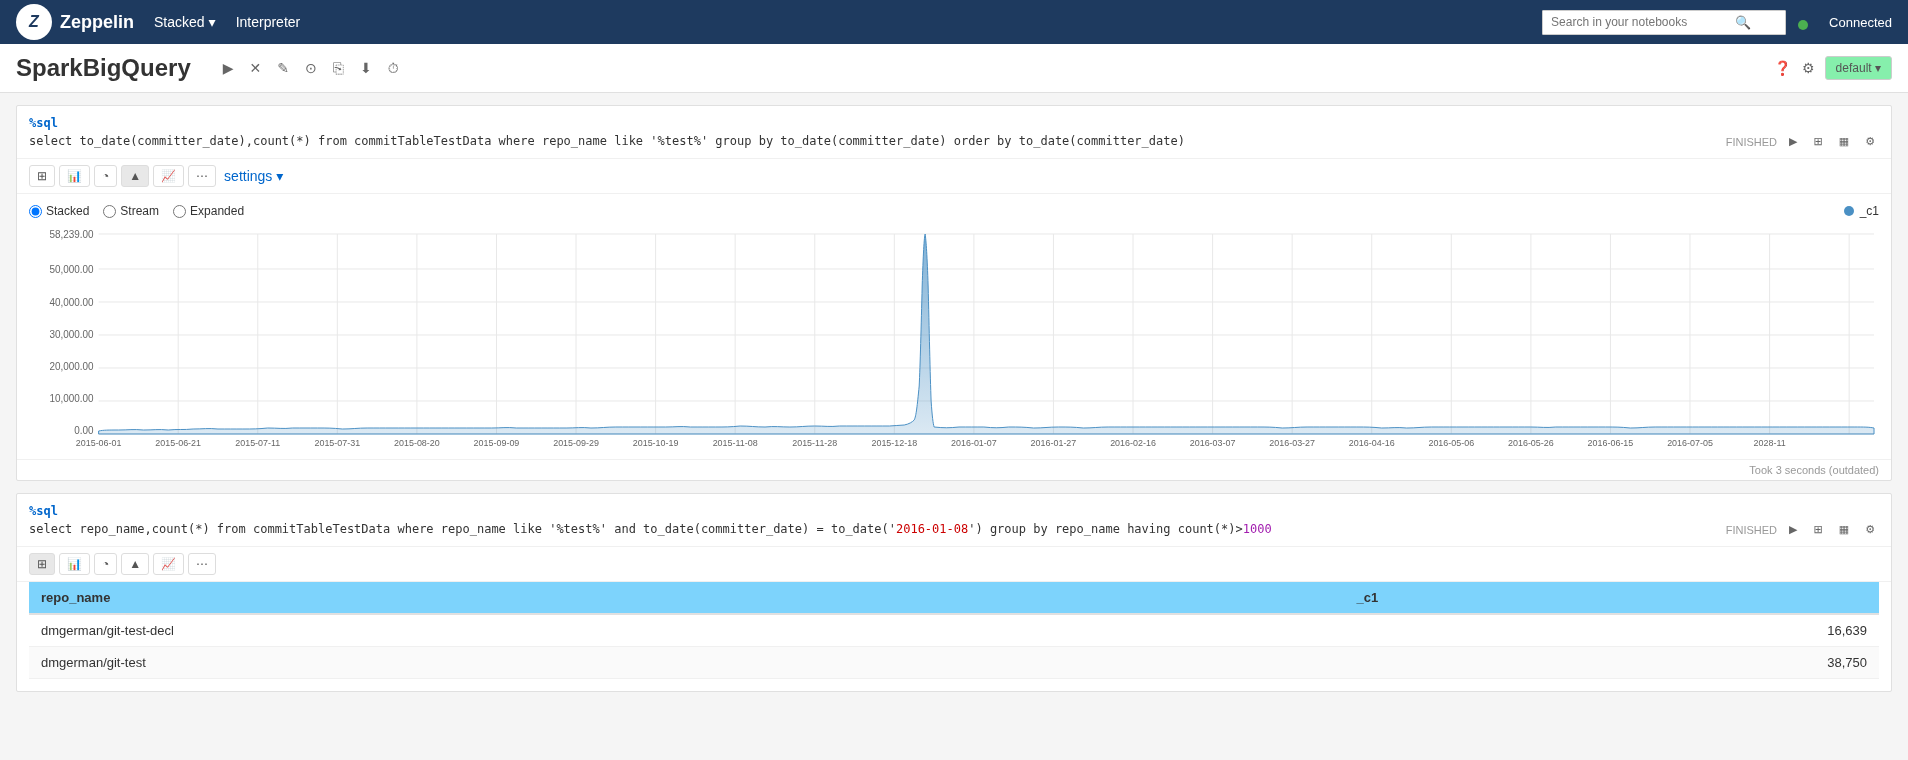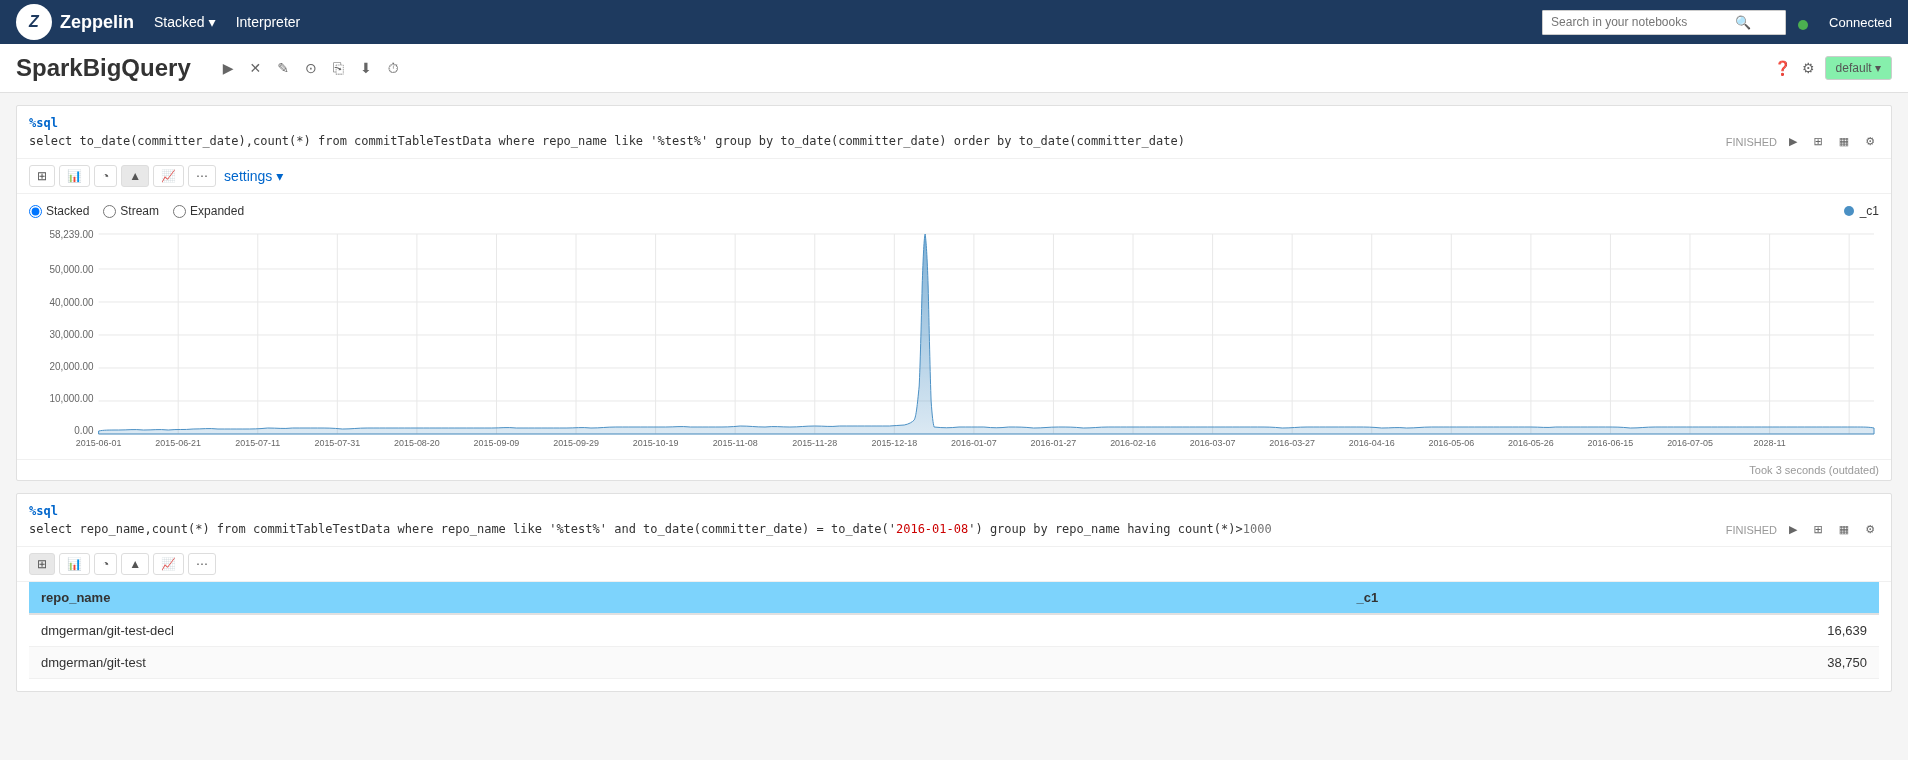--- a/index.html
+++ b/index.html
@@ -482,21 +482,21 @@
     </div>
     <div class="cell-footer">
       <span>Took 3 seconds (outdated)</span>
     </div>
   </div>
 
   <div class="cell">
     <div class="cell-header">
       <div class="cell-code">
         <span class="cell-tag">%sql</span><br>
-        <span>select repo_name,count(*) from commitTableTestData where repo_name like '%test%' and  to_date(committer_date) = to_date('<span style="color:#c00;">2016-01-08</span>') group by repo_name having count(*)&gt;<span style="color:#737373;">1000</span></span>
+        <span>select repo_name,count(*) from commitTableTestData where repo_name like '%test%' and  to_date(committer_date) = to_date('<span style="color:#c00;">2016-01-08</span>') group by repo_name having count(*)&gt;<span style="color:#a21caf;">1000</span></span>
       </div>
       <div class="cell-status">
         <span>FINISHED</span>
         <button class="title-icon-btn" style="font-size:11px;">▶</button>
         <button class="title-icon-btn" style="font-size:11px;">⊞</button>
         <button class="title-icon-btn" style="font-size:11px;">▦</button>
         <button class="title-icon-btn" style="font-size:11px;">⚙</button>
       </div>
     </div>
     <div class="cell-toolbar">

